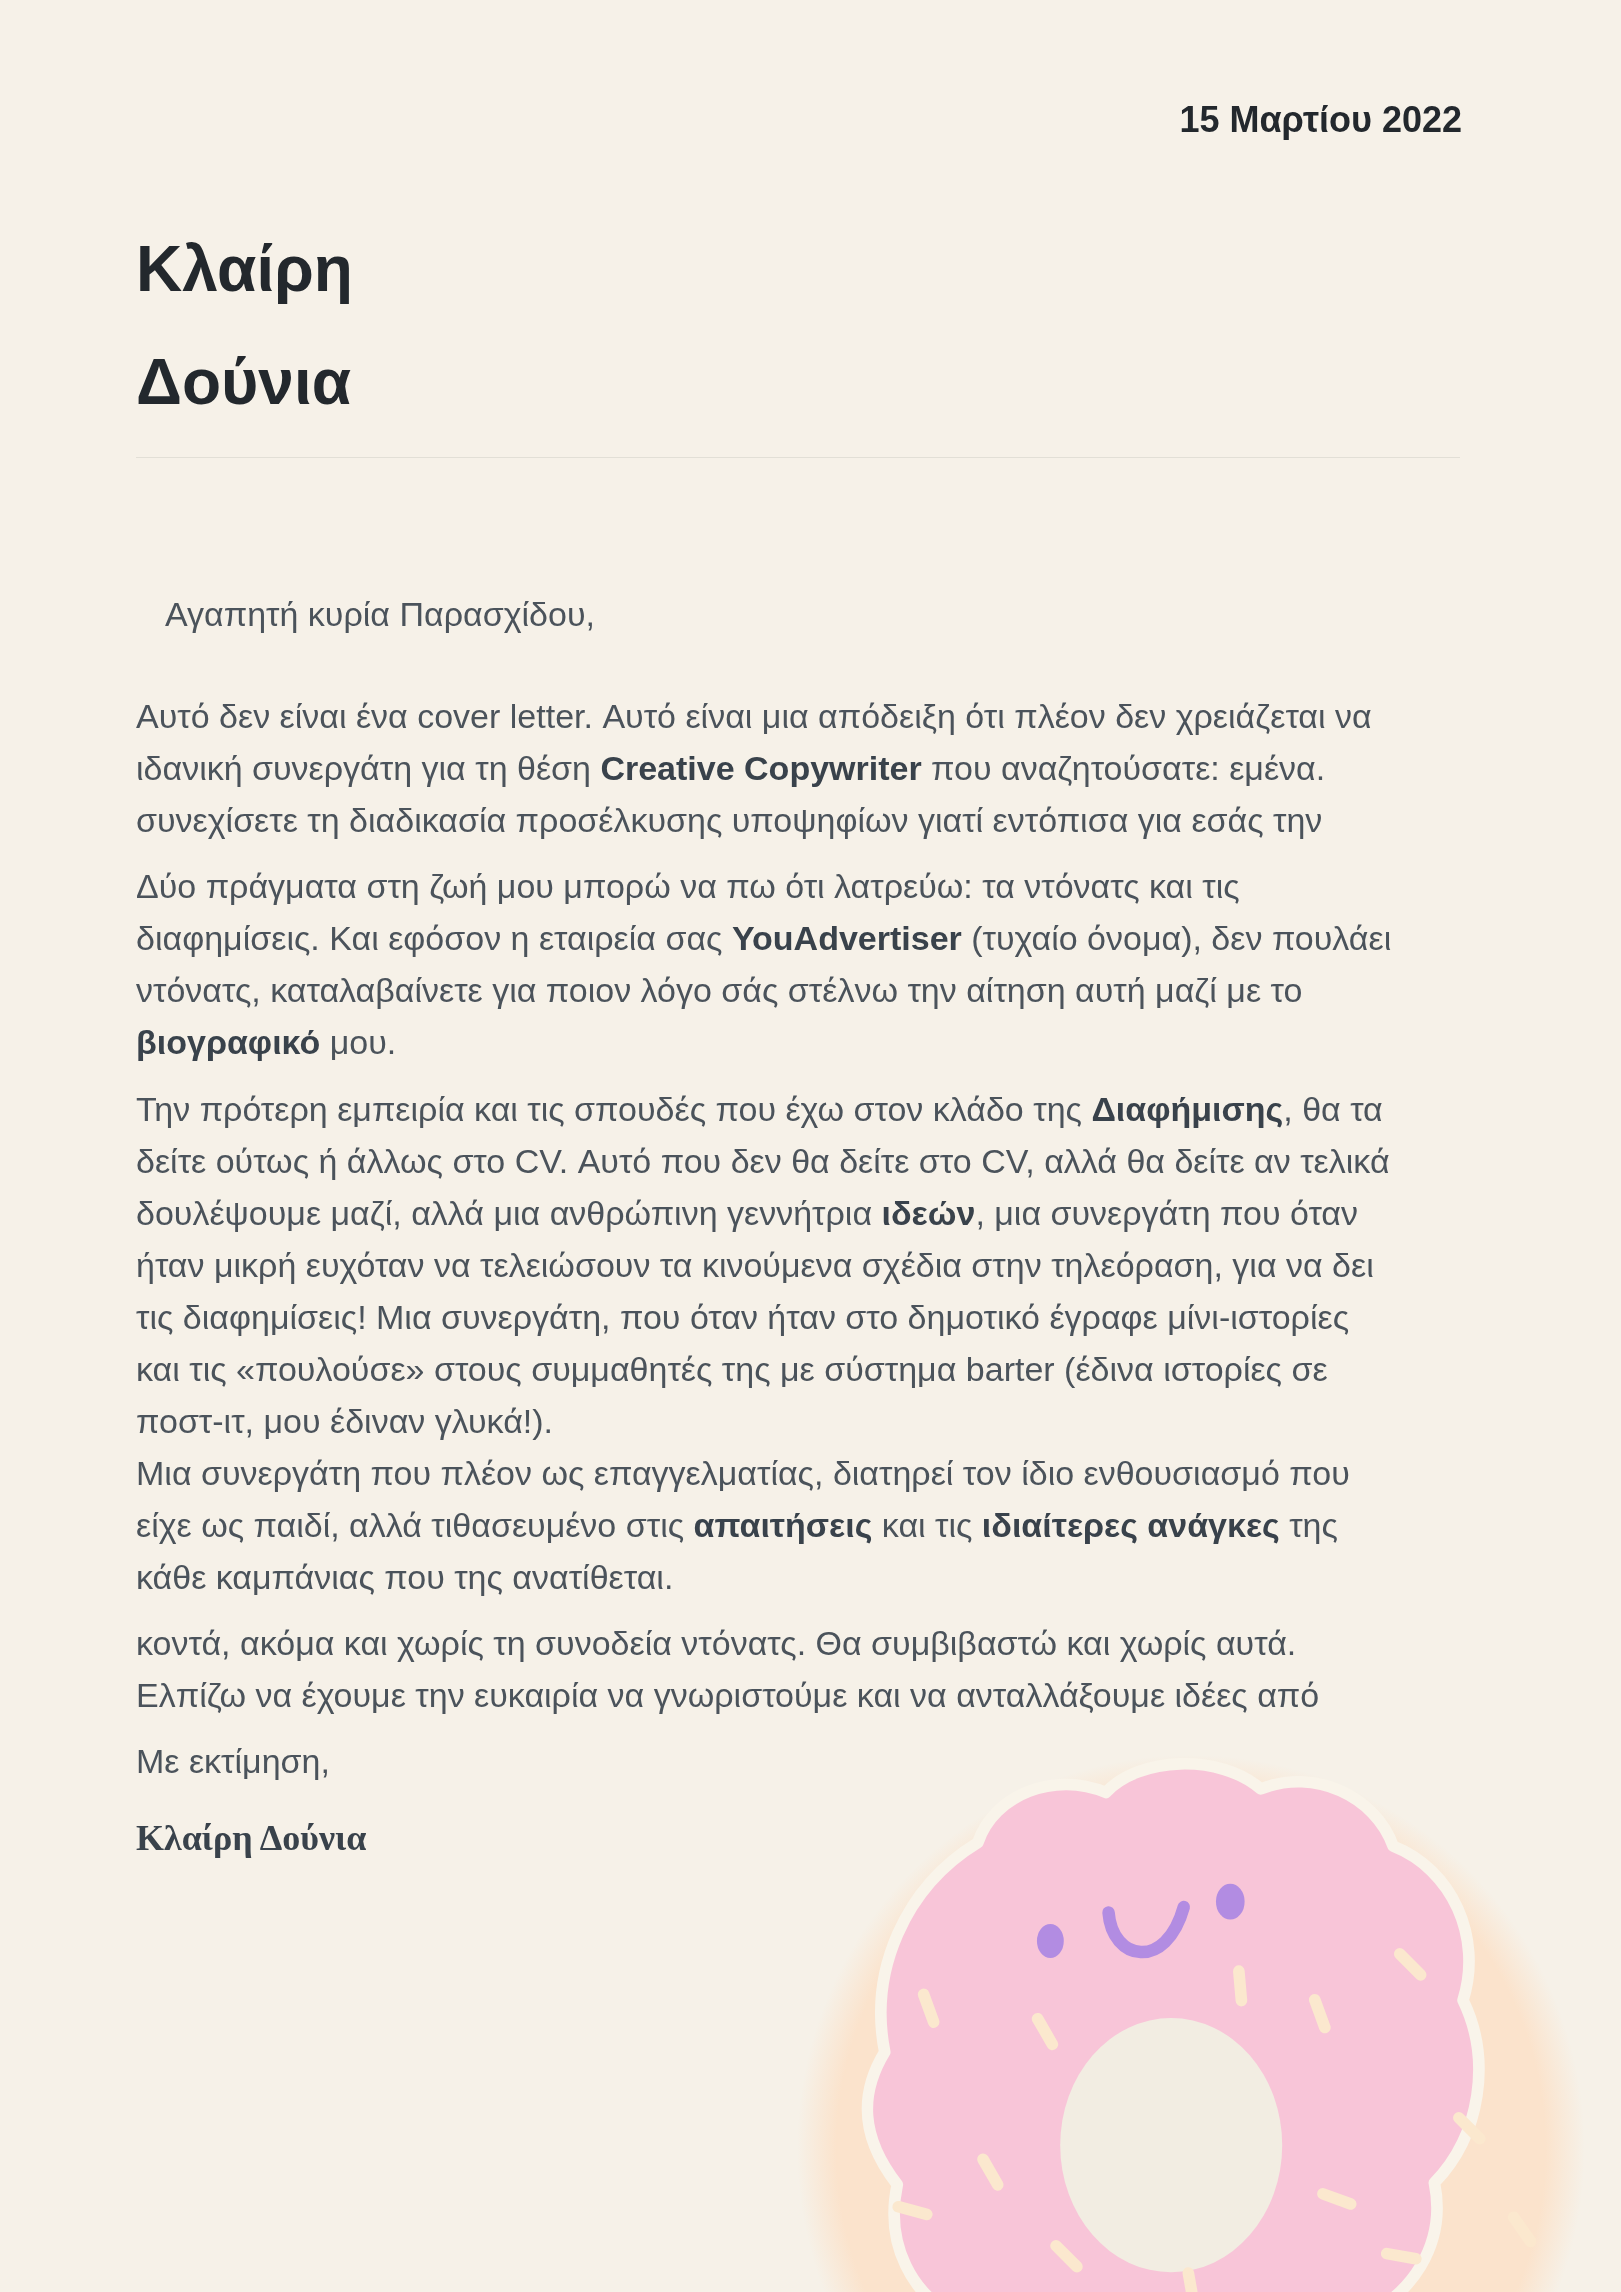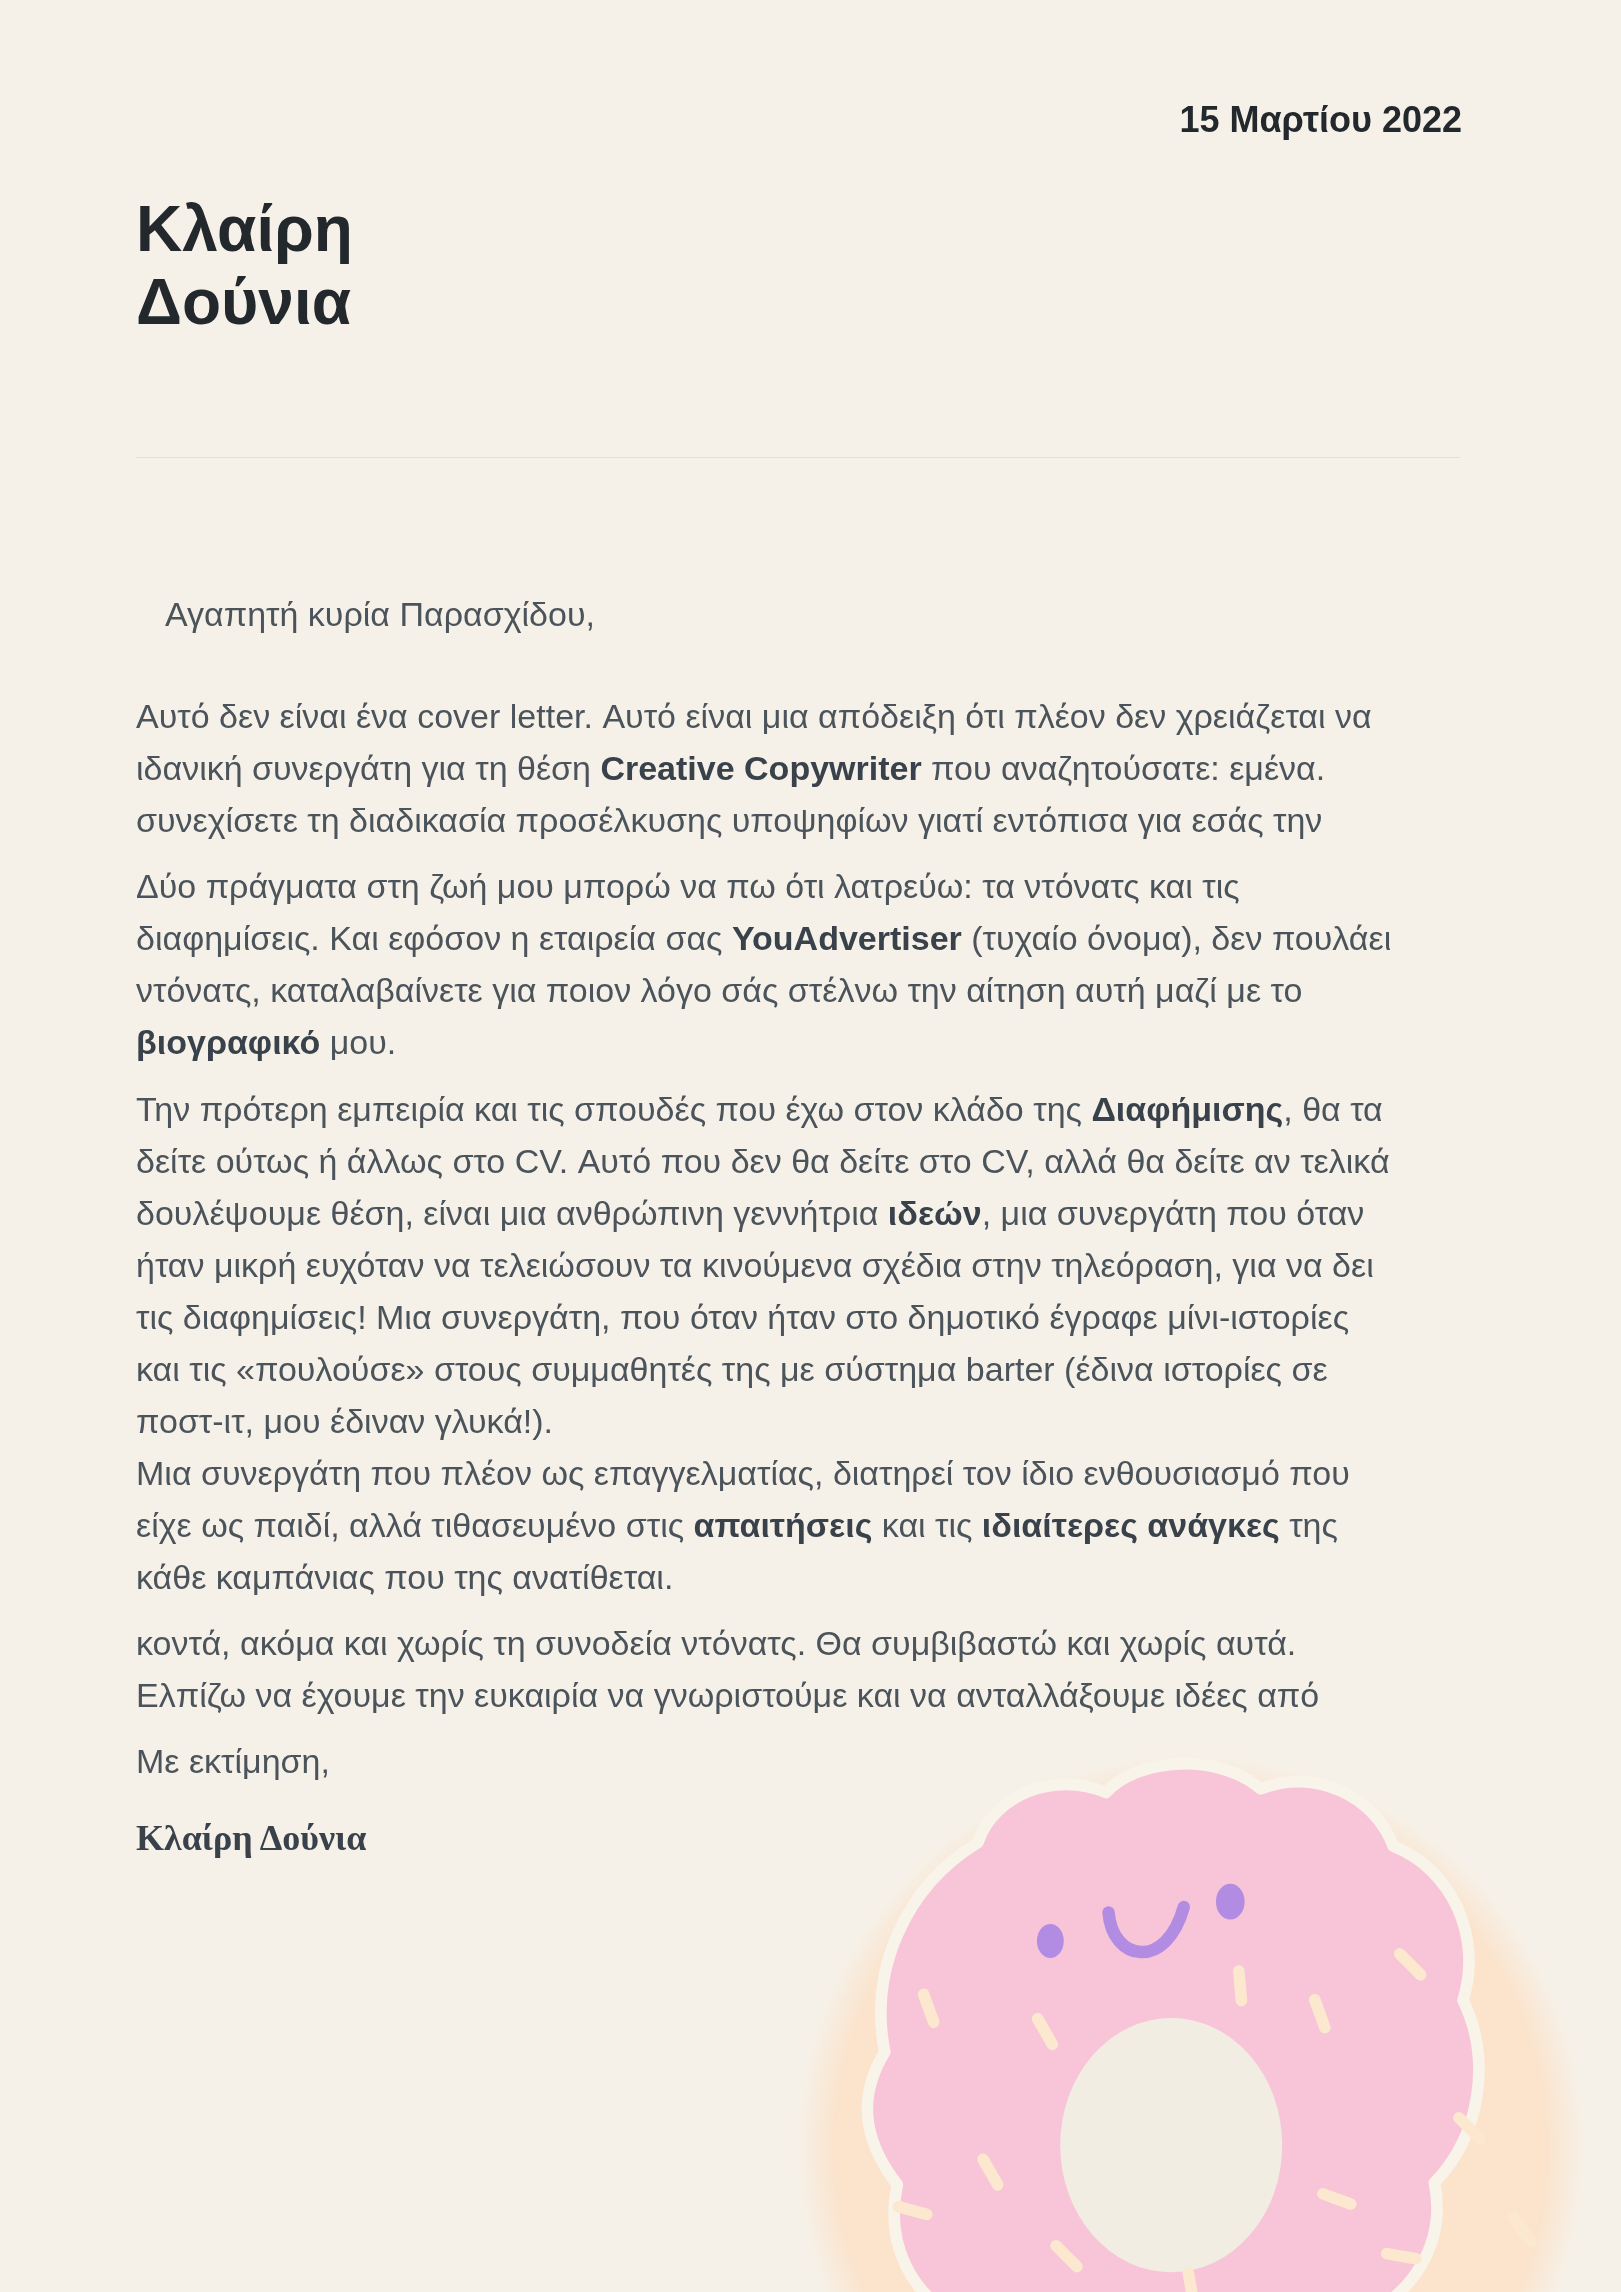--- a/index.html
+++ b/index.html
@@ -9,21 +9,21 @@
     width:1621px;height:2293px;
     background:var(--background,#f6f1e8);
     overflow:hidden;
     font-family:"Liberation Sans","DejaVu Sans",sans-serif;
   }
   .sender-name{
     position:absolute;left:136px;top:150px;
     font-size:64px;font-weight:700;line-height:73px;
     color:var(--heading,#23282d);letter-spacing:0;
   }
-  .sender-name span{display:block;}
+  .sender-name span{display:block;margin-top:40px;}
   .letter-date{
     position:absolute;top:95px;right:159px;
     font-size:36px;font-weight:700;line-height:50px;
     color:var(--heading,#23282d);
   }
   .divider{
     position:absolute;left:136px;top:457px;width:1324px;height:0;
     border-top:1.8px solid var(--divider,#e2dfd6);
   }
   .letter{
@@ -105,21 +105,21 @@
         </div>
         <div class="para">
           <div class="line"><span>Δύο πράγματα στη ζωή μου μπορώ να πω ότι λατρεύω: τα ντόνατς και τις</span></div>
           <div class="line"><span>διαφημίσεις. Και εφόσον η εταιρεία σας </span><span class="b">YouAdvertiser</span><span> (τυχαίο όνομα), δεν πουλάει</span></div>
           <div class="line"><span>ντόνατς, καταλαβαίνετε για ποιον λόγο σάς στέλνω την αίτηση αυτή μαζί με το</span></div>
           <div class="line"><span class="b">βιογραφικό</span><span> μου.</span></div>
         </div>
         <div class="para">
           <div class="line"><span>Την πρότερη εμπειρία και τις σπουδές που έχω στον κλάδο της </span><span class="b">Διαφήμισης</span><span>, θα τα</span></div>
           <div class="line"><span>δείτε ούτως ή άλλως στο CV. Αυτό που δεν θα δείτε στο CV, αλλά θα δείτε αν τελικά</span></div>
-          <div class="line"><span>δουλέψουμε θέση, είναι μια ανθρώπινη γεννήτρια </span><span class="b">ιδεών</span><span>, μια συνεργάτη που όταν</span></div>
+          <div class="line"><span>δουλέψουμε μαζί, αλλά μια ανθρώπινη γεννήτρια </span><span class="b">ιδεών</span><span>, μια συνεργάτη που όταν</span></div>
           <div class="line"><span>ήταν μικρή ευχόταν να τελειώσουν τα κινούμενα σχέδια στην τηλεόραση, για να δει</span></div>
           <div class="line"><span>τις διαφημίσεις! Μια συνεργάτη, που όταν ήταν στο δημοτικό έγραφε μίνι-ιστορίες</span></div>
           <div class="line"><span>και τις «πουλούσε» στους συμμαθητές της με σύστημα barter (έδινα ιστορίες σε</span></div>
           <div class="line"><span>ποστ-ιτ, μου έδιναν γλυκά!).</span></div>
           <div class="line"><span>Μια συνεργάτη που πλέον ως επαγγελματίας, διατηρεί τον ίδιο ενθουσιασμό που</span></div>
           <div class="line"><span>είχε ως παιδί, αλλά τιθασευμένο στις </span><span class="b">απαιτήσεις</span><span> και τις </span><span class="b">ιδιαίτερες ανάγκες</span><span> της</span></div>
           <div class="line"><span>κάθε καμπάνιας που της ανατίθεται.</span></div>
         </div>
         <div class="para">
           <div class="line"><span>κοντά, ακόμα και χωρίς τη συνοδεία ντόνατς. Θα συμβιβαστώ και χωρίς αυτά.</span></div>

